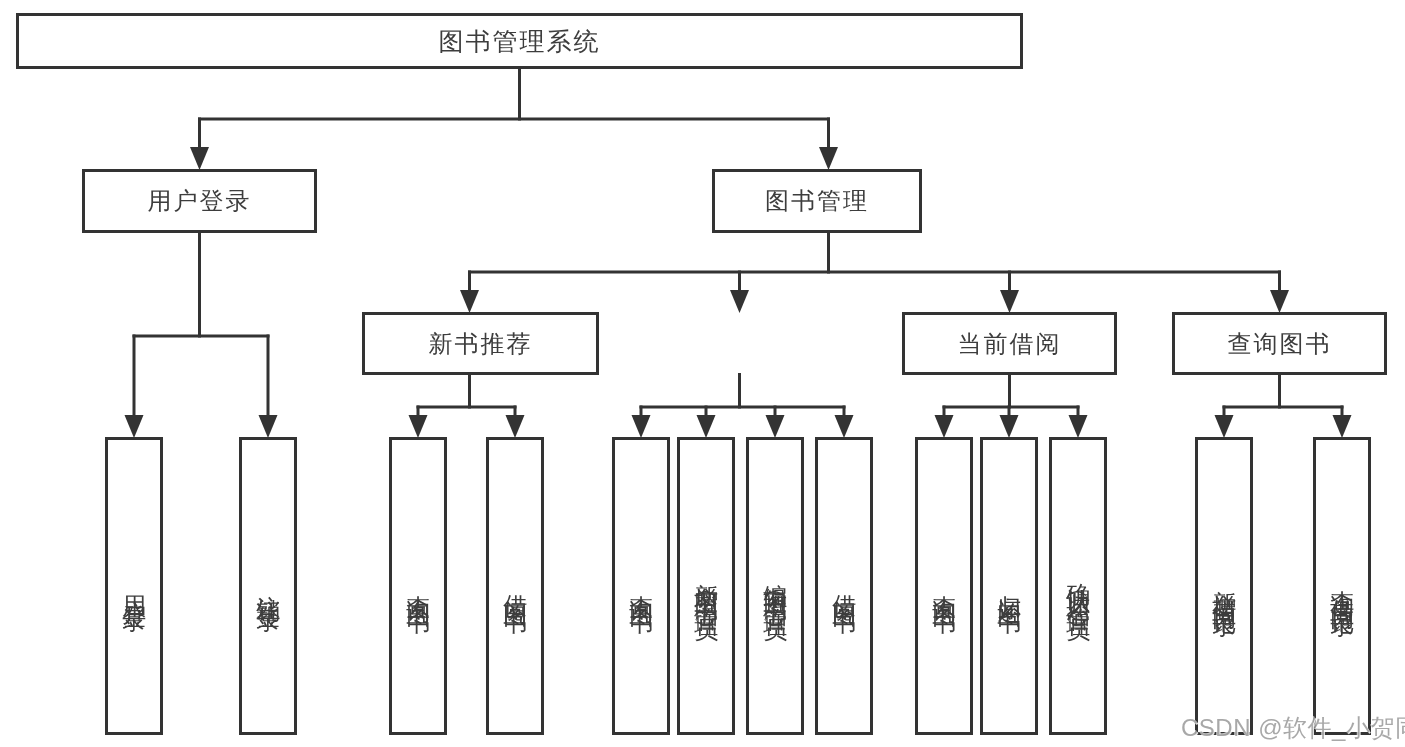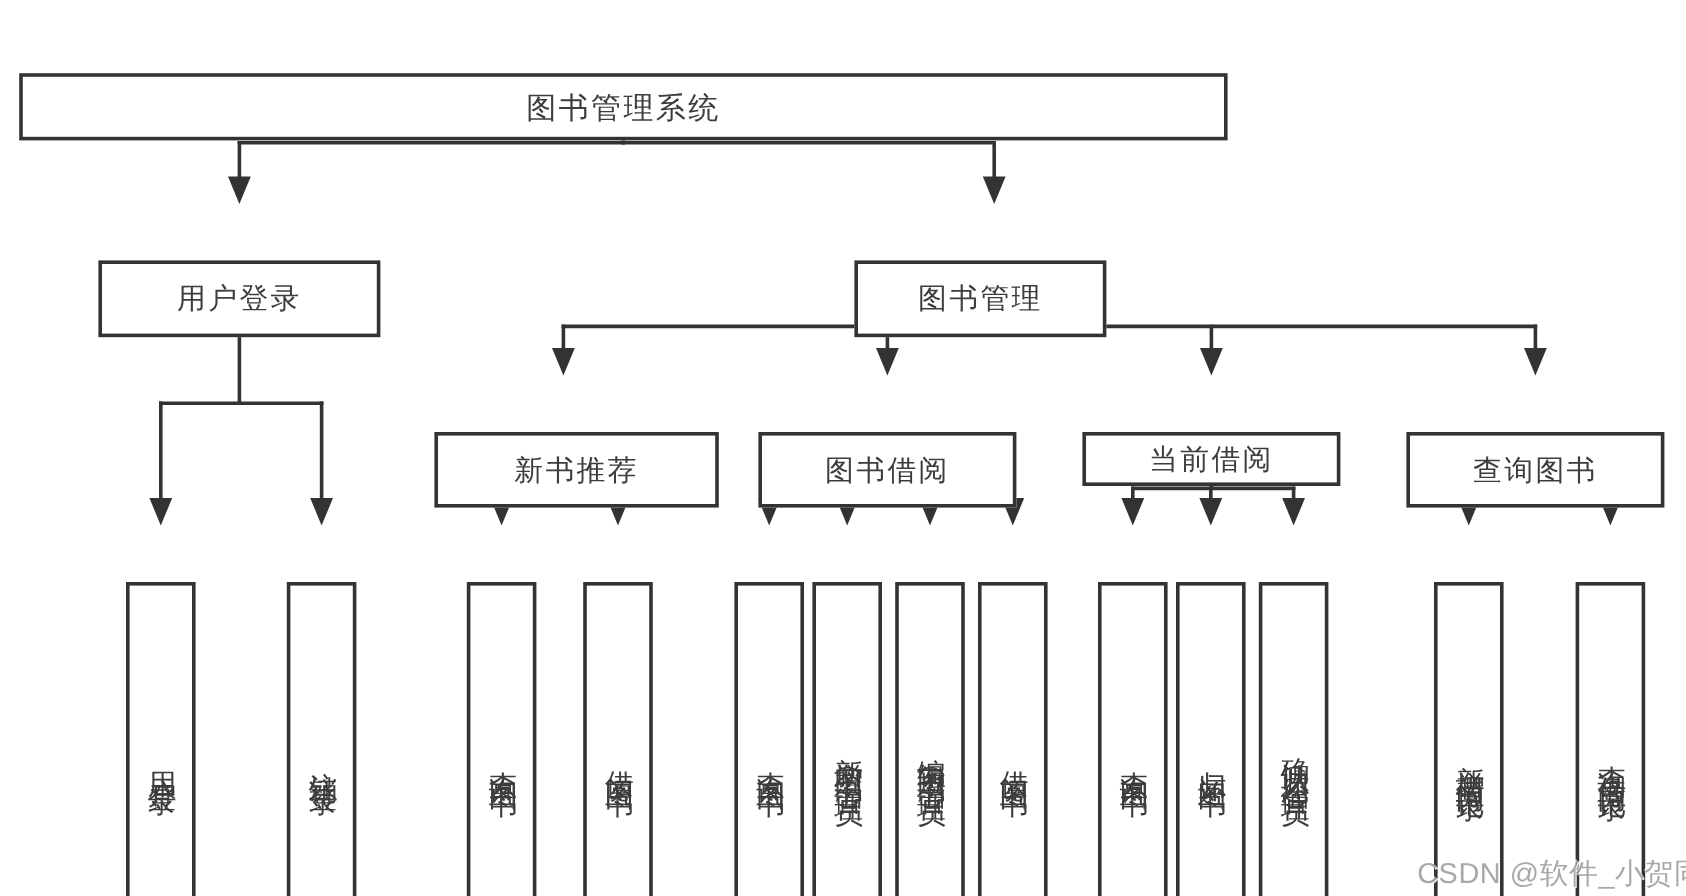--- a/index.html
+++ b/index.html
@@ -17,21 +17,20 @@
   .node{
     position:absolute;
     box-sizing:border-box;
     border:3px solid #333333;
     background:#ffffff;
     color:#3d3d3d;
     display:flex;
     align-items:center;
     justify-content:center;
     text-align:center;
-    margin-top:48px;
   }
   .node.h{
     font-size:24px;
     letter-spacing:2px;
     white-space:nowrap;
   }
   .node.title{font-size:25px;}
   .node.v{
     writing-mode:vertical-rl;
     text-orientation:mixed;
@@ -123,22 +122,21 @@
       <polygon points="1332.5,415 1351.5,415 1342,438"></polygon>
     </g>
   </svg>
 
   <div class="node h title" style="left:16px;top:13px;width:1007px;height:56px">图书管理系统</div>
 
   <div class="node h" style="left:82px;top:169px;width:235px;height:64px">用户登录</div>
   <div class="node h" style="left:712px;top:169px;width:210px;height:64px">图书管理</div>
 
   <div class="node h" style="left:362px;top:312px;width:237px;height:63px">新书推荐</div>
-  <div class="node h" style="left:632px;top:312px;width:215px;height:63px">图书借阅</div>
-  <div class="node h" style="left:902px;top:312px;width:215px;height:45px">当前借阅</div>
+  <div class="node h" style="left:902px;top:312px;width:215px;height:63px">当前借阅</div>
   <div class="node h" style="left:1172px;top:312px;width:215px;height:63px">查询图书</div>
 
   <div class="node v" style="left:105px;top:437px;width:58px;height:298px">用户登录</div>
   <div class="node v" style="left:239px;top:437px;width:58px;height:298px">注销登录</div>
 
   <div class="node v" style="left:389px;top:437px;width:58px;height:298px">查询图书</div>
   <div class="node v" style="left:486px;top:437px;width:58px;height:298px">借阅图书</div>
 
   <div class="node v" style="left:612px;top:437px;width:58px;height:298px">查询图书</div>
   <div class="node v" style="left:677px;top:437px;width:58px;height:298px">新增图书（管理员）</div>

